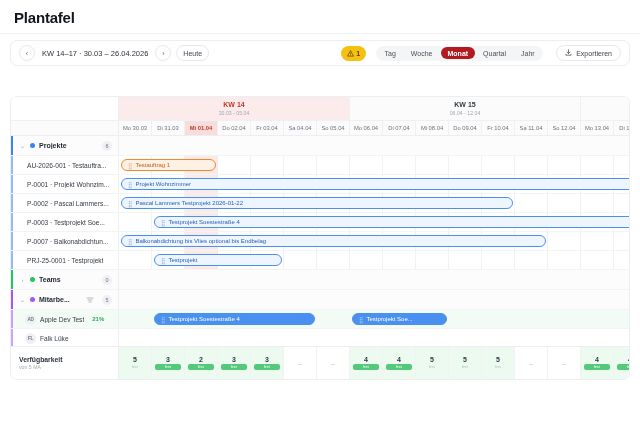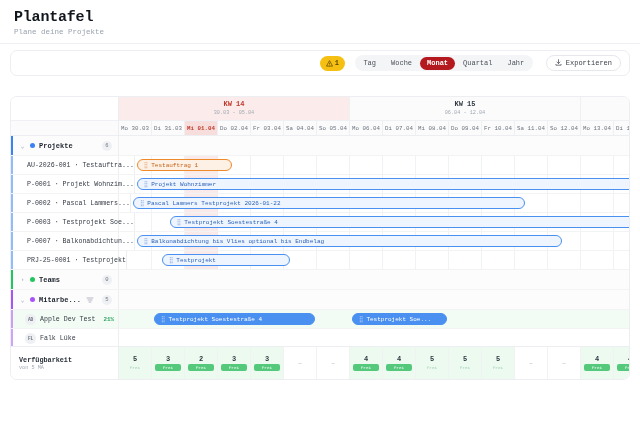--- a/index.html
+++ b/index.html
@@ -3,21 +3,21 @@
 <meta charset="utf-8">
 <style>
   * { box-sizing: border-box; margin: 0; padding: 0; }
   html, body {
     width: 640px; height: 426px;
     font-family: "Liberation Sans", sans-serif;
     background: #ffffff;
     color: #1f2937;
     overflow: hidden;
   }
-  #app { width: 640px; height: 384px; position: relative; background:#fff;font-family:Liberation Mono, monospace; }
+  #app { width: 640px; height: 384px; position: relative; background:#fff; }
 
   
   .page-header { padding: 9px 14px 7px 14px; border-bottom: 1px solid #edeff2; }
   .page-title { font-size: 15px; font-weight: bold; color: #11161d; letter-spacing: -0.2px; }
   .page-sub { font-size: 7.5px; color: #9aa2ae; margin-top: 2px; }
 
   
   .toolbar-wrap { padding: 6px 10px 5px 10px; }
   .toolbar {
     height: 26px; border: 1px solid #eceef1; border-radius: 7px;
@@ -180,26 +180,31 @@
     padding: 0.5px 0; width: 26px; text-align:center; line-height:1.3;
   }
 </style>
 </head>
 <body>
 
 <div id="app">
 
   <div class="page-header">
     <div class="page-title">Plantafel</div>
-    <div class="page-sub">Plane deine Projekte</div>
   </div>
 
   <div class="toolbar-wrap">
     <div class="toolbar">
 
+      <div class="nav-group">
+        <div class="pillbtn iconbtn">‹</div>
+        <div class="range-label">KW 14–17 · 30.03 – 26.04.2026</div>
+        <div class="pillbtn iconbtn">›</div>
+        <div class="pillbtn">Heute</div>
+      </div>
 
       <div class="spacer"></div>
 
       <div class="warn-badge">
         <span>
           <svg width="7" height="7" viewBox="0 0 12 12">
               <path d="M6 1 L11.2 10.5 H0.8 Z" fill="none" stroke="#5b4400" stroke-width="1.2" stroke-linejoin="round"></path>
               <rect x="5.4" y="4.6" width="1.2" height="3" fill="#5b4400"></rect>
               <rect x="5.4" y="8.3" width="1.2" height="1.1" fill="#5b4400"></rect>
             </svg>

